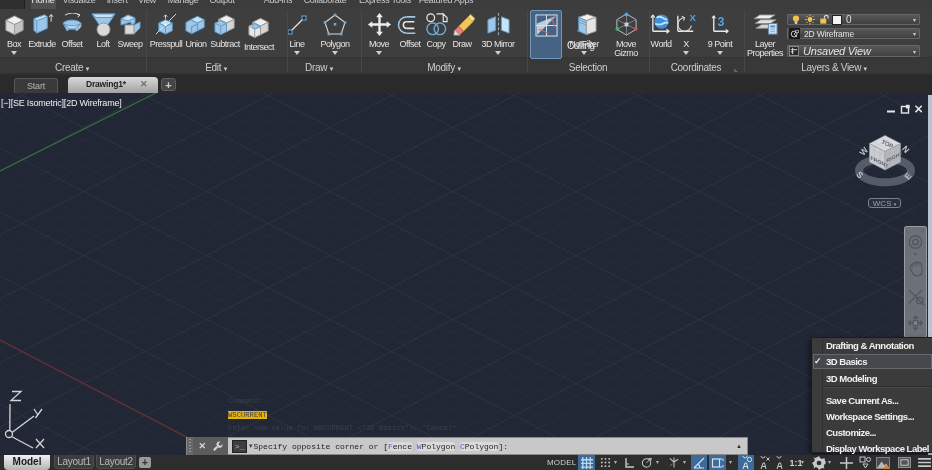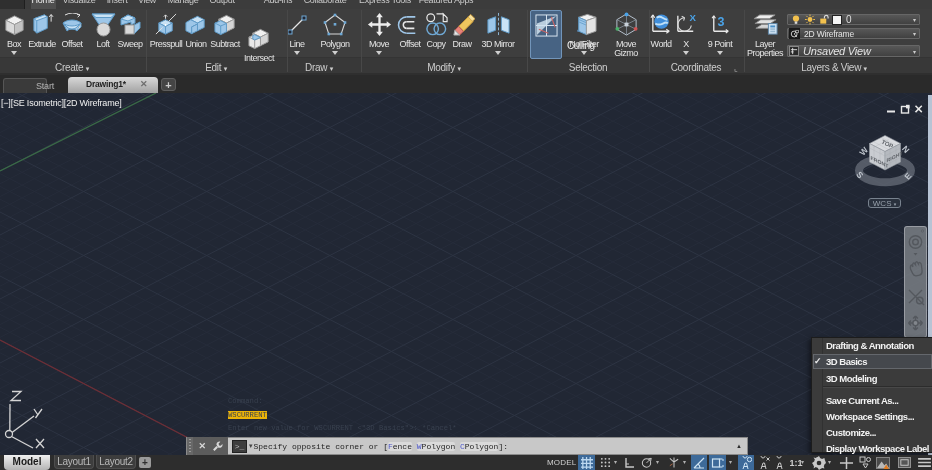--- a/index.html
+++ b/index.html
@@ -128,21 +128,21 @@
           <svg width="25" height="24" viewBox="0 0 26 24">
 <path d="M14 2 L22 6 14 10 6 6Z" fill="#f0f0f0" stroke="#9a9a9a"></path>
 <path d="M22 6 L14 10 V19 L22 15Z" fill="#d5d5d5" stroke="#9a9a9a"></path>
 <path d="M6 6 L14 10 V19 L6 15Z" fill="#e2e2e2" stroke="#9a9a9a"></path>
 <path d="M2 10 L8 7.5 14 10.5 14 19 8 22 2 19Z" fill="#9dc6e8" stroke="#5f9bc8"></path>
 <path d="M2 10 L8 13 14 10.5 M8 13 V22" stroke="#5f9bc8" fill="none"></path>
 </svg>
         </div>
         <div class="lb">Subtract</div>
       </div>
-<div class="it" style="left:234px;top:17px;width:50px;text-align:center;">
+<div class="it" style="left:234px;top:6px;width:50px;text-align:center;">
         <div style="height:25px;display:flex;align-items:flex-end;justify-content:center;">
           <svg width="25" height="24" viewBox="0 0 26 24">
 <path d="M14 2 L22 6 14 10 6 6Z" fill="#f0f0f0" stroke="#9a9a9a"></path>
 <path d="M22 6 L14 10 V19 L22 15Z" fill="#d5d5d5" stroke="#9a9a9a"></path>
 <path d="M6 6 L14 10 V19 L6 15Z" fill="#e2e2e2" stroke="#9a9a9a"></path>
 <path d="M2 10 L8 7.5 14 10.5 14 19 8 22 2 19Z" fill="#e8e8e8" stroke="#9a9a9a"></path>
 <path d="M2 10 L8 13 14 10.5 M8 13 V22" stroke="#9a9a9a" fill="none"></path>
 <path d="M8 7.5 L14 10.5 8 13 6 12 6 8.5Z" fill="#9dc6e8" stroke="#5f9bc8"></path>
 </svg>
         </div>
@@ -366,21 +366,21 @@
   <div class="sep" style="left:146px;"></div>
   <div class="sep" style="left:287px;"></div>
   <div class="sep" style="left:361px;"></div>
   <div class="sep" style="left:527px;"></div>
   <div class="sep" style="left:649px;"></div>
   <div class="sep" style="left:744px;"></div>
   <div class="btm"></div>
 </div>
 
 <div id="ftabs">
-  <div style="position:absolute;left:3px;top:3px;width:44px;height:15px;background:#3a3a3a;border:1px solid #565656;border-bottom:none;border-radius:3px 3px 0 0;color:#b4b4b4;font-size:9px;letter-spacing:-0.2px;text-align:left;line-height:15px;padding-left:32px;">Start</div>
+  <div style="position:absolute;left:14px;top:3px;width:44px;height:15px;background:#3a3a3a;border:1px solid #565656;border-bottom:none;border-radius:3px 3px 0 0;color:#b4b4b4;font-size:9px;letter-spacing:-0.2px;text-align:center;line-height:15px;">Start</div>
   <div style="position:absolute;left:68px;top:2px;width:90px;height:16px;background:linear-gradient(#d8d8d8,#a2a2a2);border-radius:4px 4px 0 0;"></div>
   <div style="position:absolute;left:86px;top:4px;color:#1e1e1e;font-size:8.5px;font-weight:bold;letter-spacing:-0.2px;">Drawing1*</div>
   <div style="position:absolute;left:140px;top:4px;color:#6e6e6e;font-size:9px;font-weight:bold;">✕</div>
   <div style="position:absolute;left:161px;top:3px;width:15px;height:13px;background:#454545;border:1px solid #5e5e5e;border-radius:3px;color:#cccccc;font-size:11px;font-weight:bold;text-align:center;line-height:12px;">+</div>
 </div>
 
 <div id="canvas">
   <svg width="932" height="362" style="position:absolute;left:0;top:0;">
     <path d="M0 -482.6L932 2.0M0 -469.8L932 14.8M0 -444.2L932 40.4M0 -431.4L932 53.2M0 -418.6L932 66.0M0 -405.8L932 78.8M0 -380.2L932 104.4M0 -367.4L932 117.2M0 -354.6L932 130.0M0 -341.8L932 142.8M0 -316.2L932 168.4M0 -303.4L932 181.2M0 -290.6L932 194.0M0 -277.8L932 206.8M0 -252.2L932 232.4M0 -239.4L932 245.2M0 -226.6L932 258.0M0 -213.8L932 270.8M0 -188.2L932 296.4M0 -175.4L932 309.2M0 -162.6L932 322.0M0 -149.8L932 334.8M0 -124.2L932 360.4M0 -111.4L932 373.2M0 -98.6L932 386.0M0 -85.8L932 398.8M0 -60.2L932 424.4M0 -47.4L932 437.2M0 -34.6L932 450.0M0 -21.8L932 462.8M0 3.8L932 488.4M0 16.6L932 501.2M0 29.4L932 514.0M0 42.2L932 526.8M0 67.8L932 552.4M0 80.6L932 565.2M0 93.4L932 578.0M0 106.2L932 590.8M0 131.8L932 616.4M0 144.6L932 629.2M0 157.4L932 642.0M0 170.2L932 654.8M0 195.8L932 680.4M0 208.6L932 693.2M0 221.4L932 706.0M0 234.2L932 718.8M0 259.8L932 744.4M0 272.6L932 757.2M0 285.4L932 770.0M0 298.2L932 782.8M0 323.8L932 808.4M0 336.6L932 821.2M0 349.4L932 834.0M0 362.2L932 846.8M0 1.2L932 -483.4M0 26.8L932 -457.8M0 39.6L932 -445.0M0 52.4L932 -432.2M0 65.2L932 -419.4M0 90.8L932 -393.8M0 103.6L932 -381.0M0 116.4L932 -368.2M0 129.2L932 -355.4M0 154.8L932 -329.8M0 167.6L932 -317.0M0 180.4L932 -304.2M0 193.2L932 -291.4M0 218.8L932 -265.8M0 231.6L932 -253.0M0 244.4L932 -240.2M0 257.2L932 -227.4M0 282.8L932 -201.8M0 295.6L932 -189.0M0 308.4L932 -176.2M0 321.2L932 -163.4M0 346.8L932 -137.8M0 359.6L932 -125.0M0 372.4L932 -112.2M0 385.2L932 -99.4M0 410.8L932 -73.8M0 423.6L932 -61.0M0 436.4L932 -48.2M0 449.2L932 -35.4M0 474.8L932 -9.8M0 487.6L932 3.0M0 500.4L932 15.8M0 513.2L932 28.6M0 538.8L932 54.2M0 551.6L932 67.0M0 564.4L932 79.8M0 577.2L932 92.6M0 602.8L932 118.2M0 615.6L932 131.0M0 628.4L932 143.8M0 641.2L932 156.6M0 666.8L932 182.2M0 679.6L932 195.0M0 692.4L932 207.8M0 705.2L932 220.6M0 730.8L932 246.2M0 743.6L932 259.0M0 756.4L932 271.8M0 769.2L932 284.6M0 794.8L932 310.2M0 807.6L932 323.0M0 820.4L932 335.8M0 833.2L932 348.6" stroke="#262c3a" stroke-width="1" fill="none"></path>
     <path d="M0 -457.0L932 27.6M0 -393.0L932 91.6M0 -329.0L932 155.6M0 -265.0L932 219.6M0 -201.0L932 283.6M0 -137.0L932 347.6M0 -73.0L932 411.6M0 -9.0L932 475.6M0 55.0L932 539.6M0 119.0L932 603.6M0 183.0L932 667.6M0 247.0L932 731.6M0 311.0L932 795.6M0 14.0L932 -470.6M0 78.0L932 -406.6M0 142.0L932 -342.6M0 206.0L932 -278.6M0 270.0L932 -214.6M0 334.0L932 -150.6M0 398.0L932 -86.6M0 462.0L932 -22.6M0 526.0L932 41.4M0 590.0L932 105.4M0 654.0L932 169.4M0 718.0L932 233.4M0 782.0L932 297.4M0 846.0L932 361.4" stroke="#2d3443" stroke-width="1" fill="none"></path>

